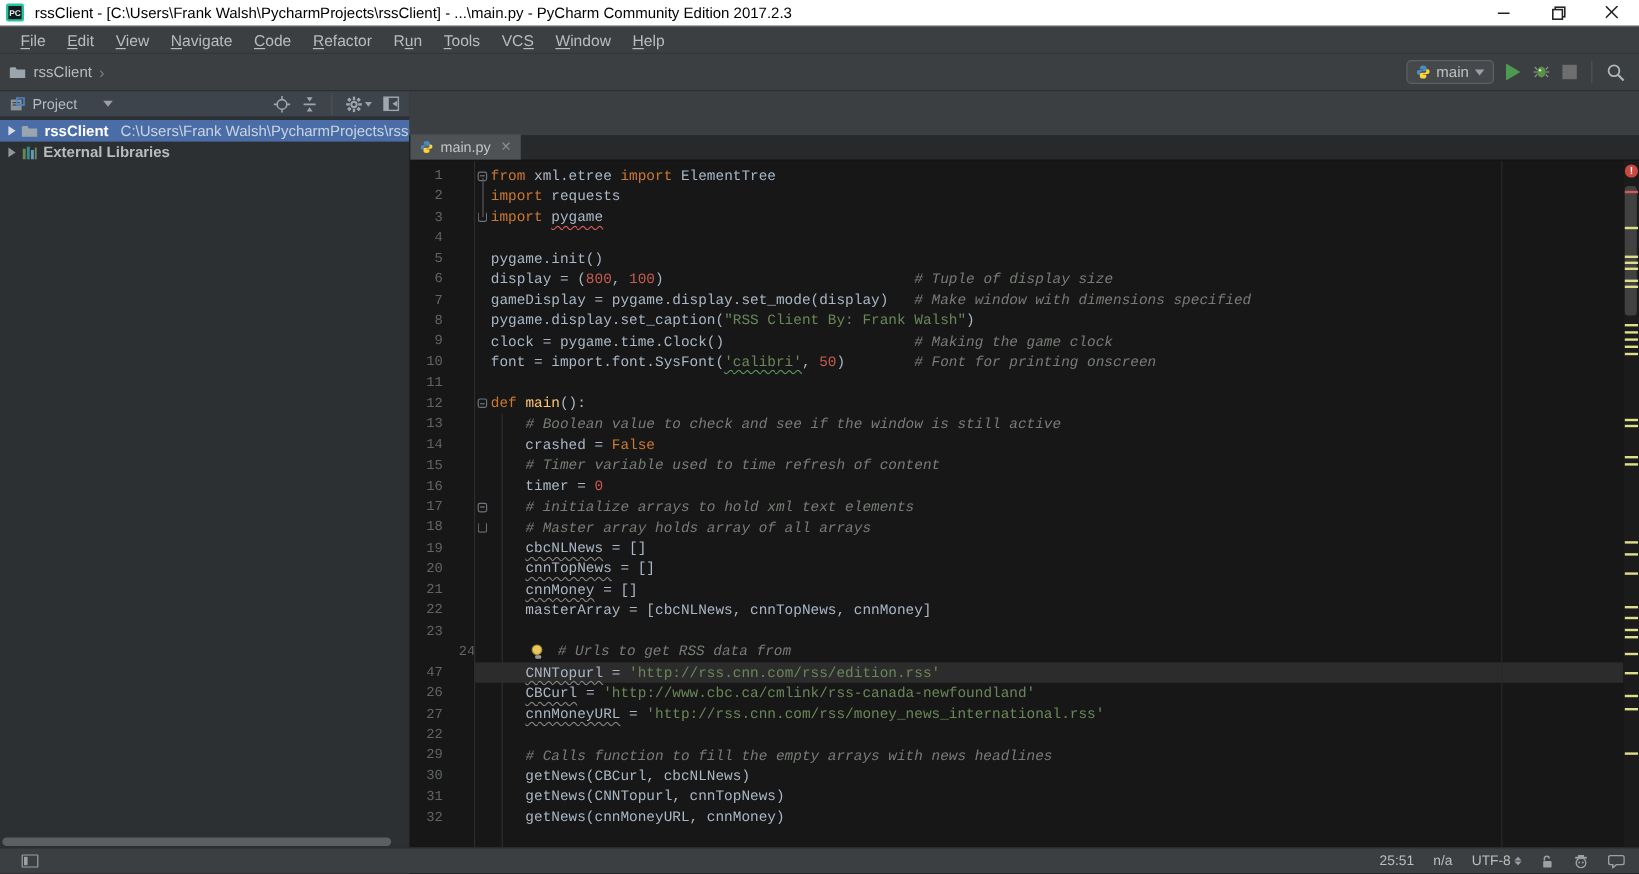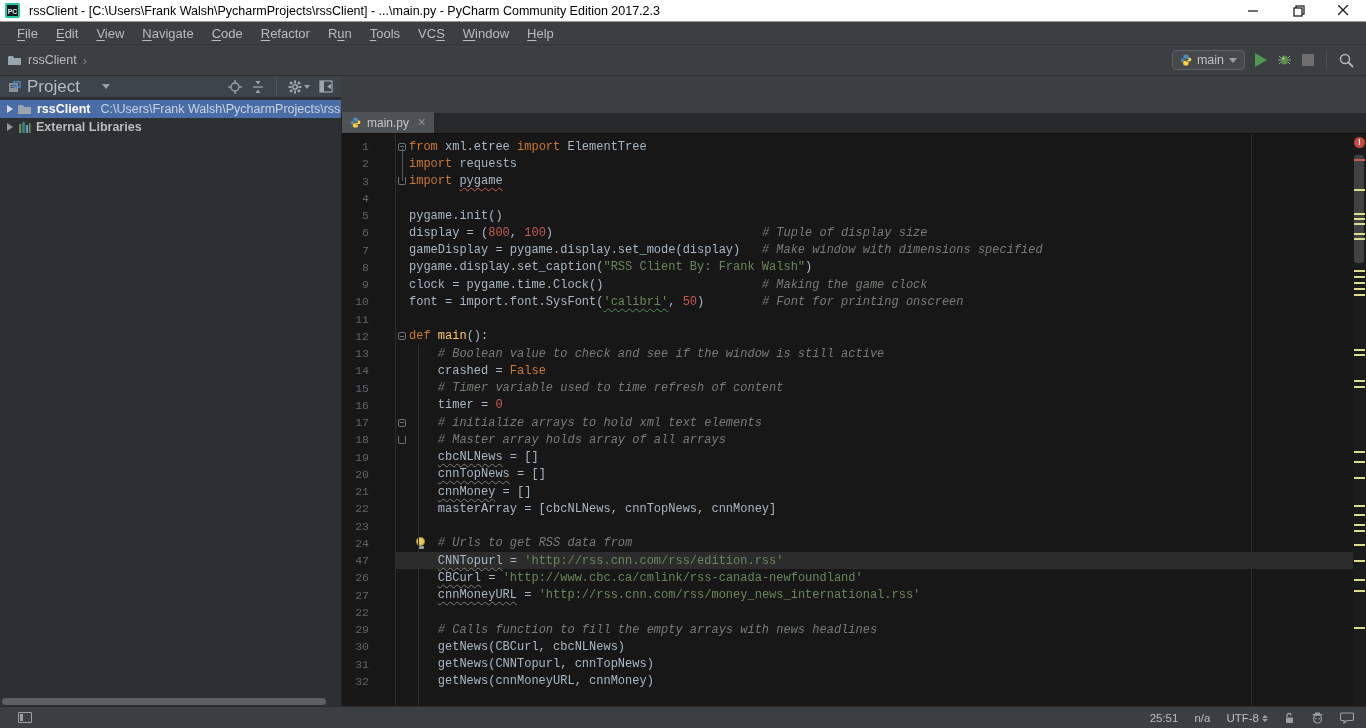--- a/index.html
+++ b/index.html
@@ -30,21 +30,21 @@
               padding:2px 7px;color:#c0c0c0;font-size:12.5px;background:#45494b;}
   .caret-down{width:0;height:0;border-left:4px solid transparent;border-right:4px solid transparent;border-top:5px solid #9aa0a5;}
   #play-btn{width:0;height:0;border-top:7px solid transparent;border-bottom:7px solid transparent;border-left:12px solid #4d9b51;}
   #stop-btn{width:12px;height:12px;background:#6e6e6e;}
   .tb-sep{width:1px;height:18px;background:#505354;margin:0 2px;}
   
   #main{position:absolute;left:0;top:76px;width:100%;height:630px;display:flex;}
   
   #project-panel{position:relative;width:341px;height:100%;background:#2d3032;flex:none;box-sizing:border-box;}
   #panel-header{height:22px;background:#3e444b;display:flex;align-items:center;gap:6px;
-                padding:0 8px;color:#b6bcc3;font-size:17px;border-bottom:1px solid #2a2d30;box-sizing:border-box;}
+                padding:0 8px;color:#b6bcc3;font-size:12px;border-bottom:1px solid #2a2d30;box-sizing:border-box;}
   #panel-header .hdr-icons{margin-left:auto;display:flex;align-items:center;gap:9px;}
   .hicon svg{display:block;}
   #tree{padding-top:2px;font-size:12.5px;}
   .tree-row{height:18px;display:flex;align-items:center;gap:5px;padding-left:7px;white-space:nowrap;overflow:hidden;color:#bbbbbb;}
   .tree-row.sel{background:#4a6da7;color:#ffffff;}
   .tri-right{width:0;height:0;border-top:4px solid transparent;border-bottom:4px solid transparent;border-left:6px solid #8f969c;flex:none;}
   .tree-row.sel .tri-right{border-left-color:#d3dce6;}
   .tree-name{font-weight:bold;}
   .tree-path{color:#9aa3ab;margin-left:5px;}
   .tree-row.sel .tree-path{color:#c9d3de;}
@@ -465,21 +465,21 @@
                 <span class="code"><span class="tk-p">    masterArray = [cbcNLNews, cnnTopNews, cnnMoney]</span></span>
               </span>
             </div>
             <div class="row" style="top: 383.5px; height: 17.25px;">
               <span class="g">23</span>
               <span class="rest">
                 <span class="foldc"></span>
                 <span class="code"></span>
               </span>
             </div>
-            <div class="row" style="top: 400.75px; height: 17.25px;">
+            <div class="row" style="top: 400.75px; height: 17.25px; padding-left: 27px;">
               <span class="g">24</span>
               <span class="rest">
                 <span class="foldc"></span>
                 <span class="code"><span class="tk-p">    </span><span class="tk-c"># Urls to get RSS data from</span></span>
                 <span class="bulb">
                   <div class="glass"></div>
                   <div class="base"></div>
                 </span>
               </span>
             </div>

